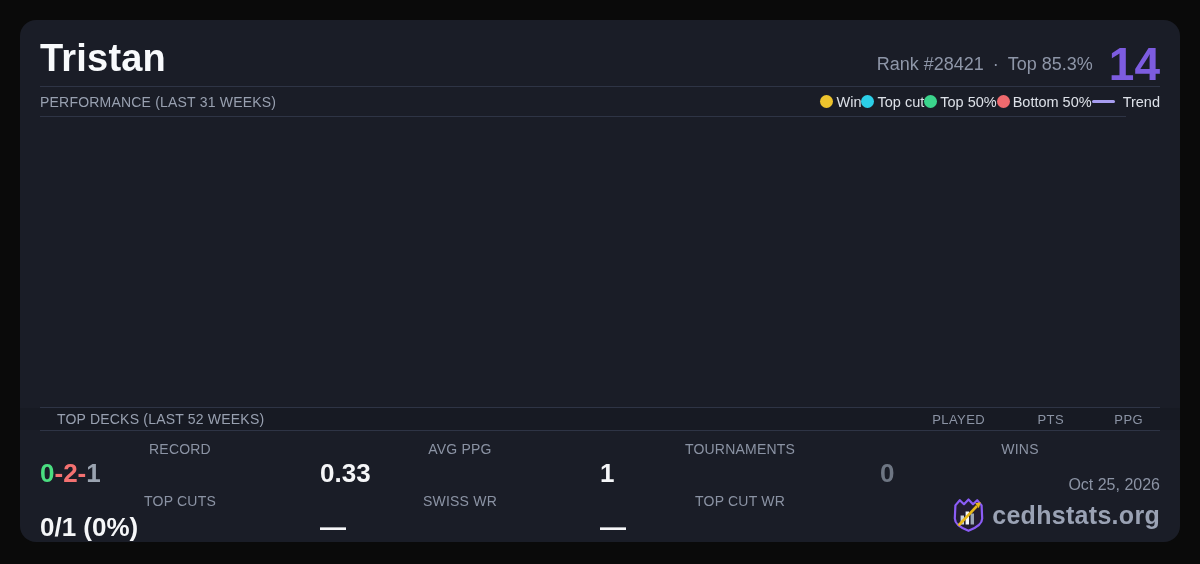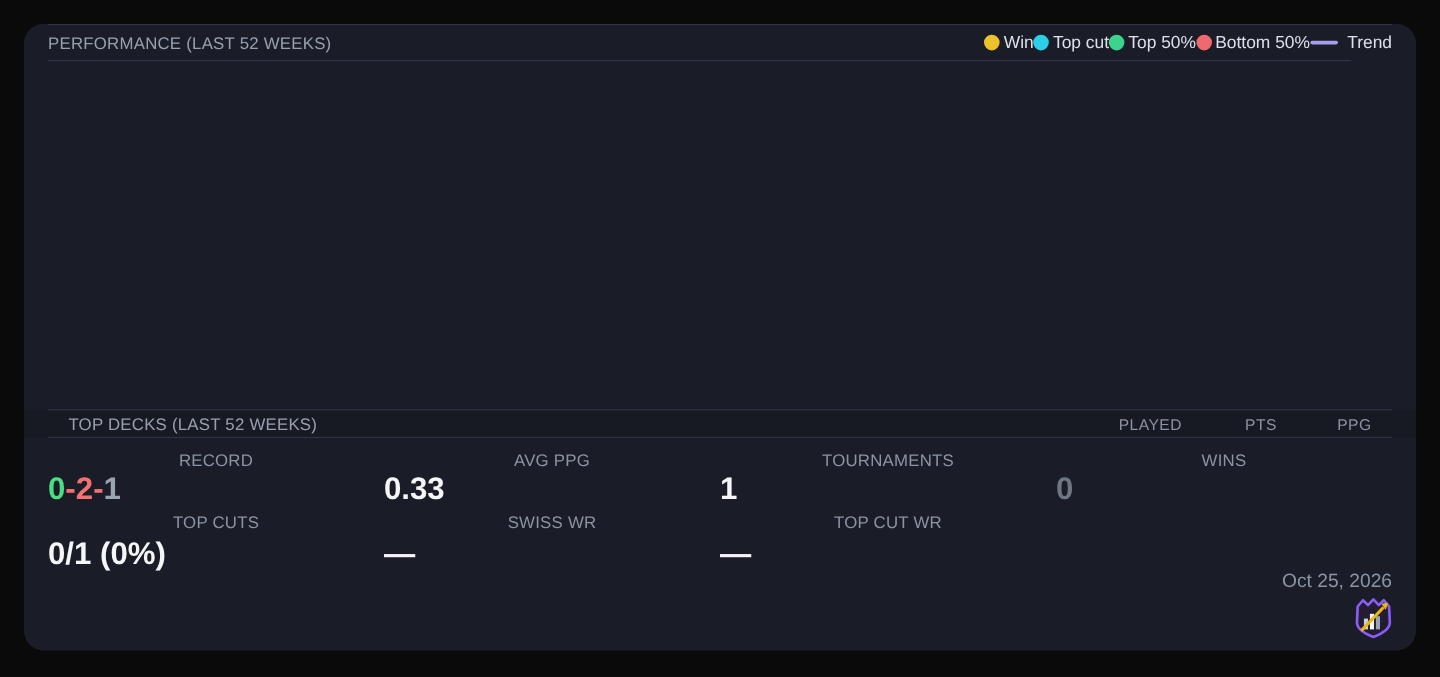--- a/index.html
+++ b/index.html
@@ -65,25 +65,36 @@
   .footer { position:absolute; right:20px; bottom:10px; text-align:right; }
   .footer-date { font-size:16px; color:#8b93a4; margin-bottom:4px; }
   .brand-row { display:flex; align-items:center; justify-content:flex-end; gap:8px; }
   .brand-text { font-size:25px; font-weight:700; color:#9aa2b4; letter-spacing:0.3px; }
 </style>
 </head>
 <body>
 
 <div class="card">
 
+  <div class="card-header">
+    <div class="title">Tristan</div>
+    <div class="h-right">
+      <div class="rank-text">
+        <span>Rank #28421</span>
+        <span>·</span>
+        <span>Top 85.3%</span>
+      </div>
+      <div class="score" style="color: rgb(125, 92, 224);">14</div>
+    </div>
+  </div>
 
   <div class="hr"></div>
 
   <div class="perf-row">
-    <span class="section-label">PERFORMANCE (LAST 52 WEEKS)</span>
+    <span class="section-label">PERFORMANCE (LAST 31 WEEKS)</span>
     <div class="legend">
       <span class="legend-item">
         <span class="legend-dot" style="background: rgb(237, 195, 45);"></span>
         <span>Win</span>
       </span>
       <span class="legend-item">
         <span class="legend-dot" style="background: rgb(44, 207, 232);"></span>
         <span>Top cut</span>
       </span>
       <span class="legend-item">
@@ -149,16 +160,17 @@
     <div class="footer-date">Oct 25, 2026</div>
     <div class="brand-row">
       <svg width="31" height="34" viewBox="0 0 31 34" aria-hidden="true">
         <path d="M15.5 1.5 L20 6.2 L24.2 2.2 L28.6 7.4 L29.2 20.5 Q29.2 27.5 15.5 32.8 Q1.8 27.5 1.8 20.5 L2.4 7.4 L6.8 2.2 L11 6.2 Z" fill="#221d31" stroke="#8b5cf6" stroke-width="2.2" stroke-linejoin="round"></path>
         <rect x="7.6" y="17.5" width="3.4" height="9" fill="#c9d1dc"></rect>
         <rect x="12.6" y="13.5" width="3.4" height="13" fill="#f5f7fa"></rect>
         <rect x="17.6" y="15.5" width="3.4" height="11" fill="#9aa5b4"></rect>
         <line x1="5.5" y1="27.5" x2="24" y2="8" stroke="#e8b818" stroke-width="2.6"></line>
         <polygon points="22.2,5.2 27.8,4.2 25.8,10.2" fill="#e8b818"></polygon>
       </svg>
+      <span class="brand-text">cedhstats.org</span>
     </div>
   </div>
 
 </div>
 
 </body></html>

